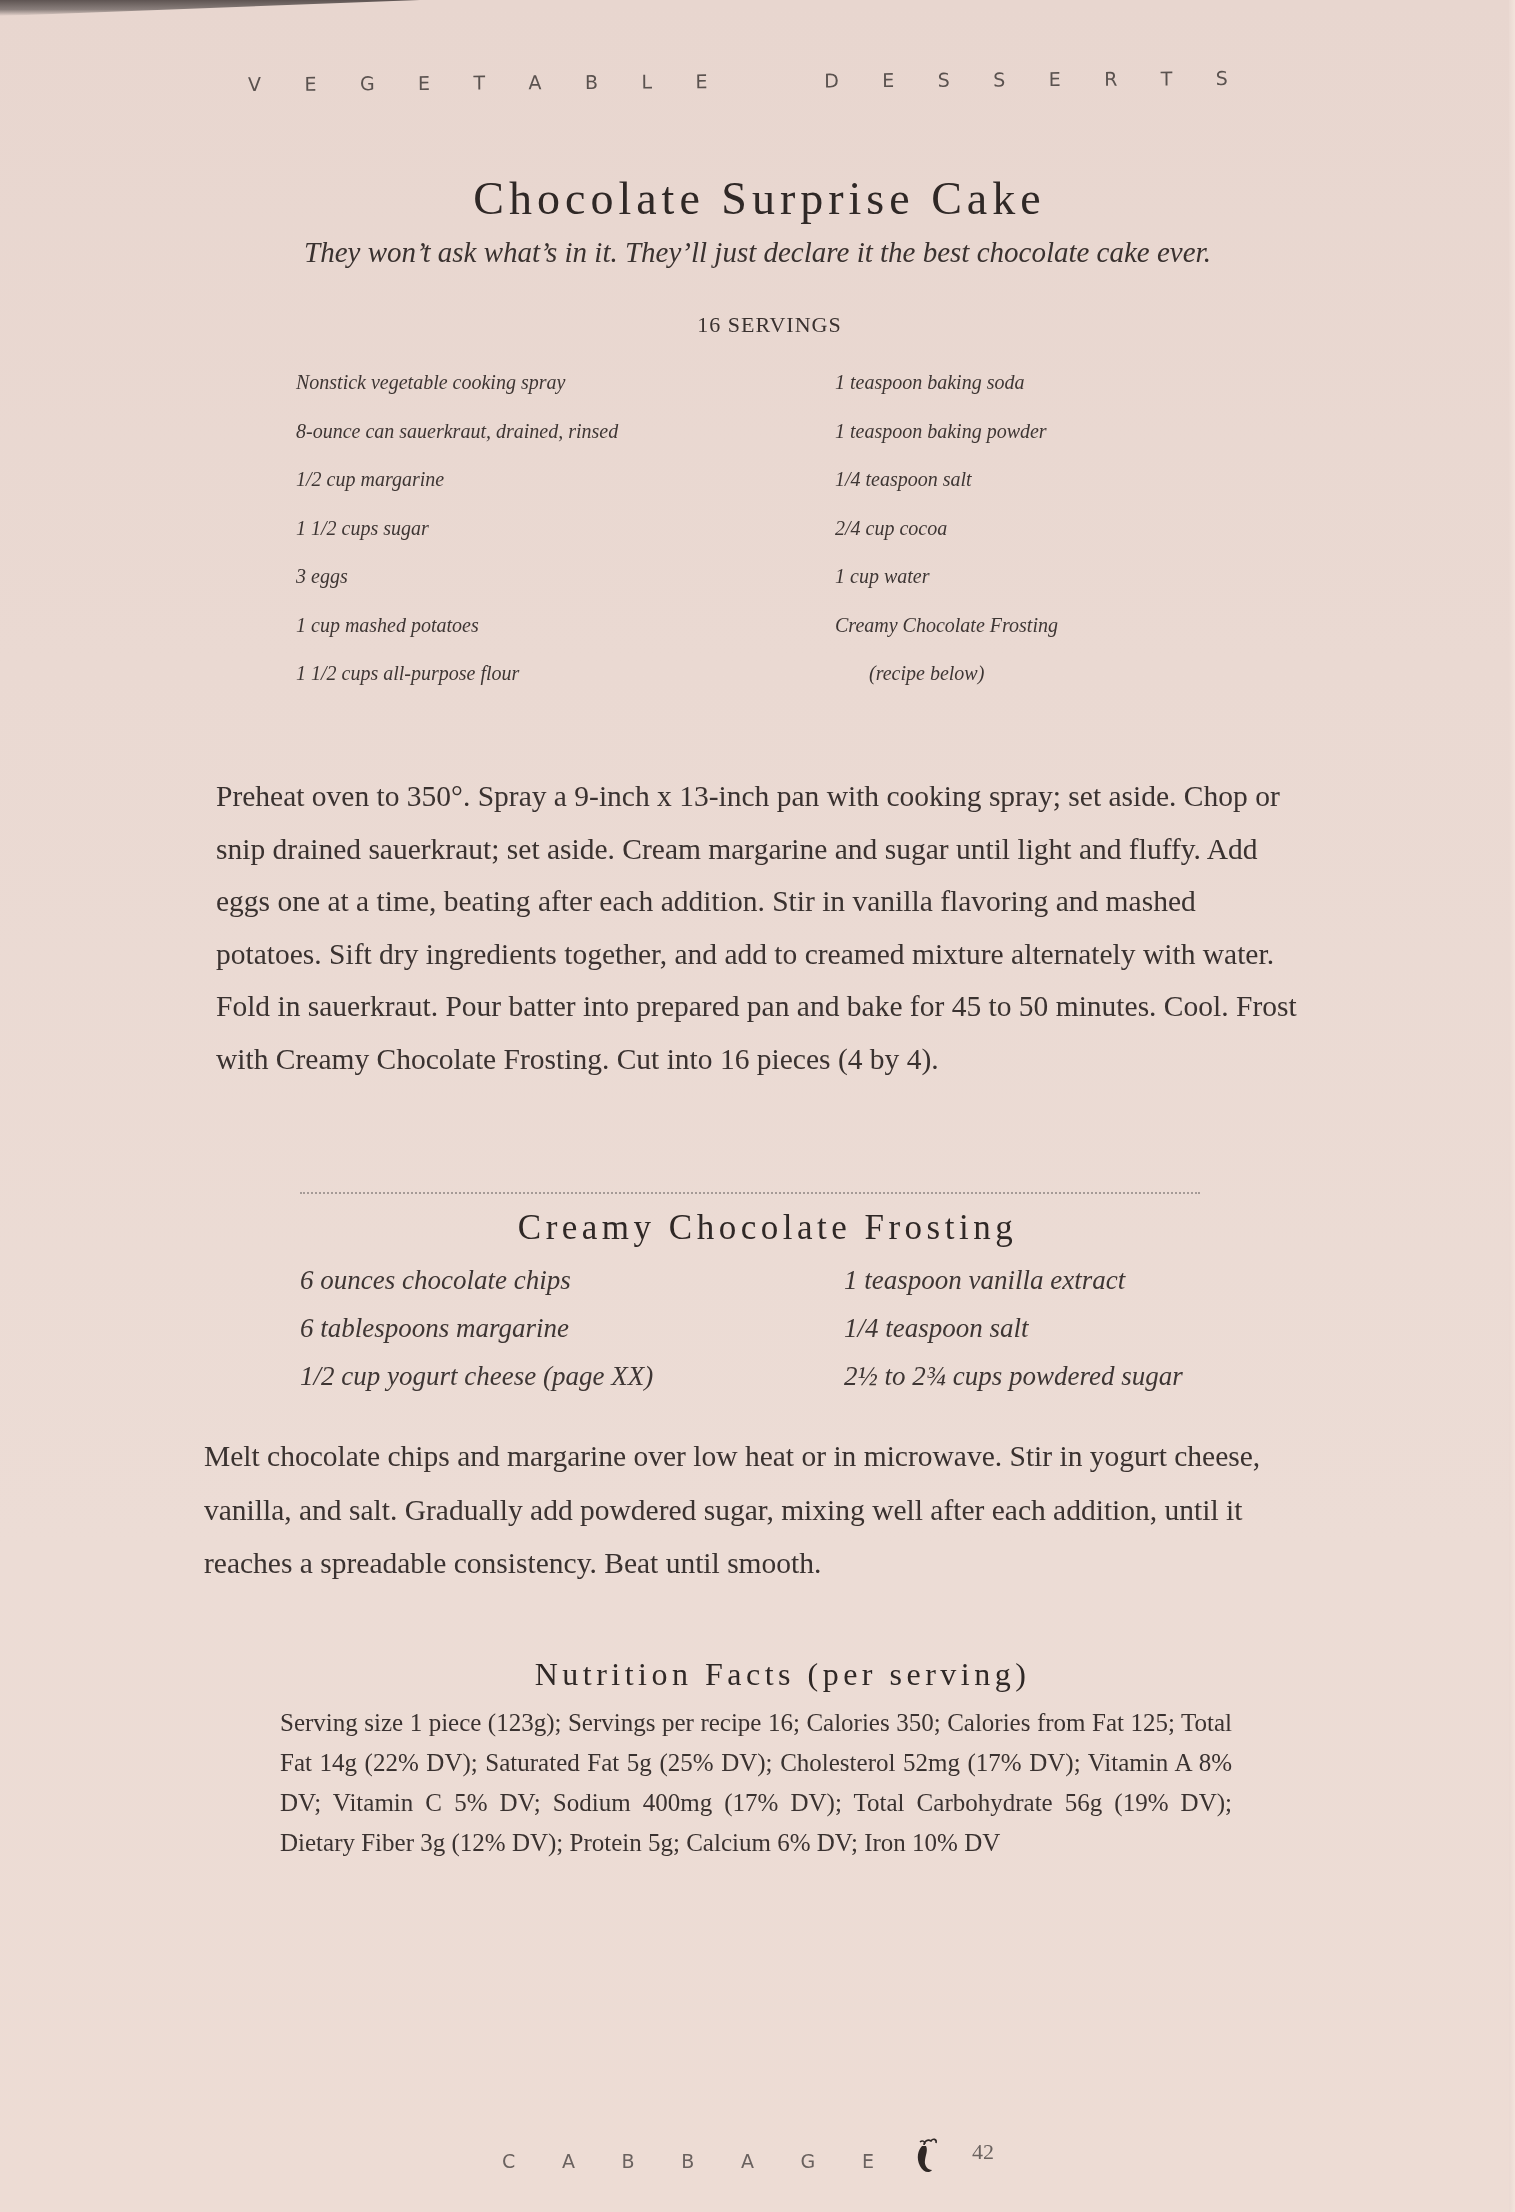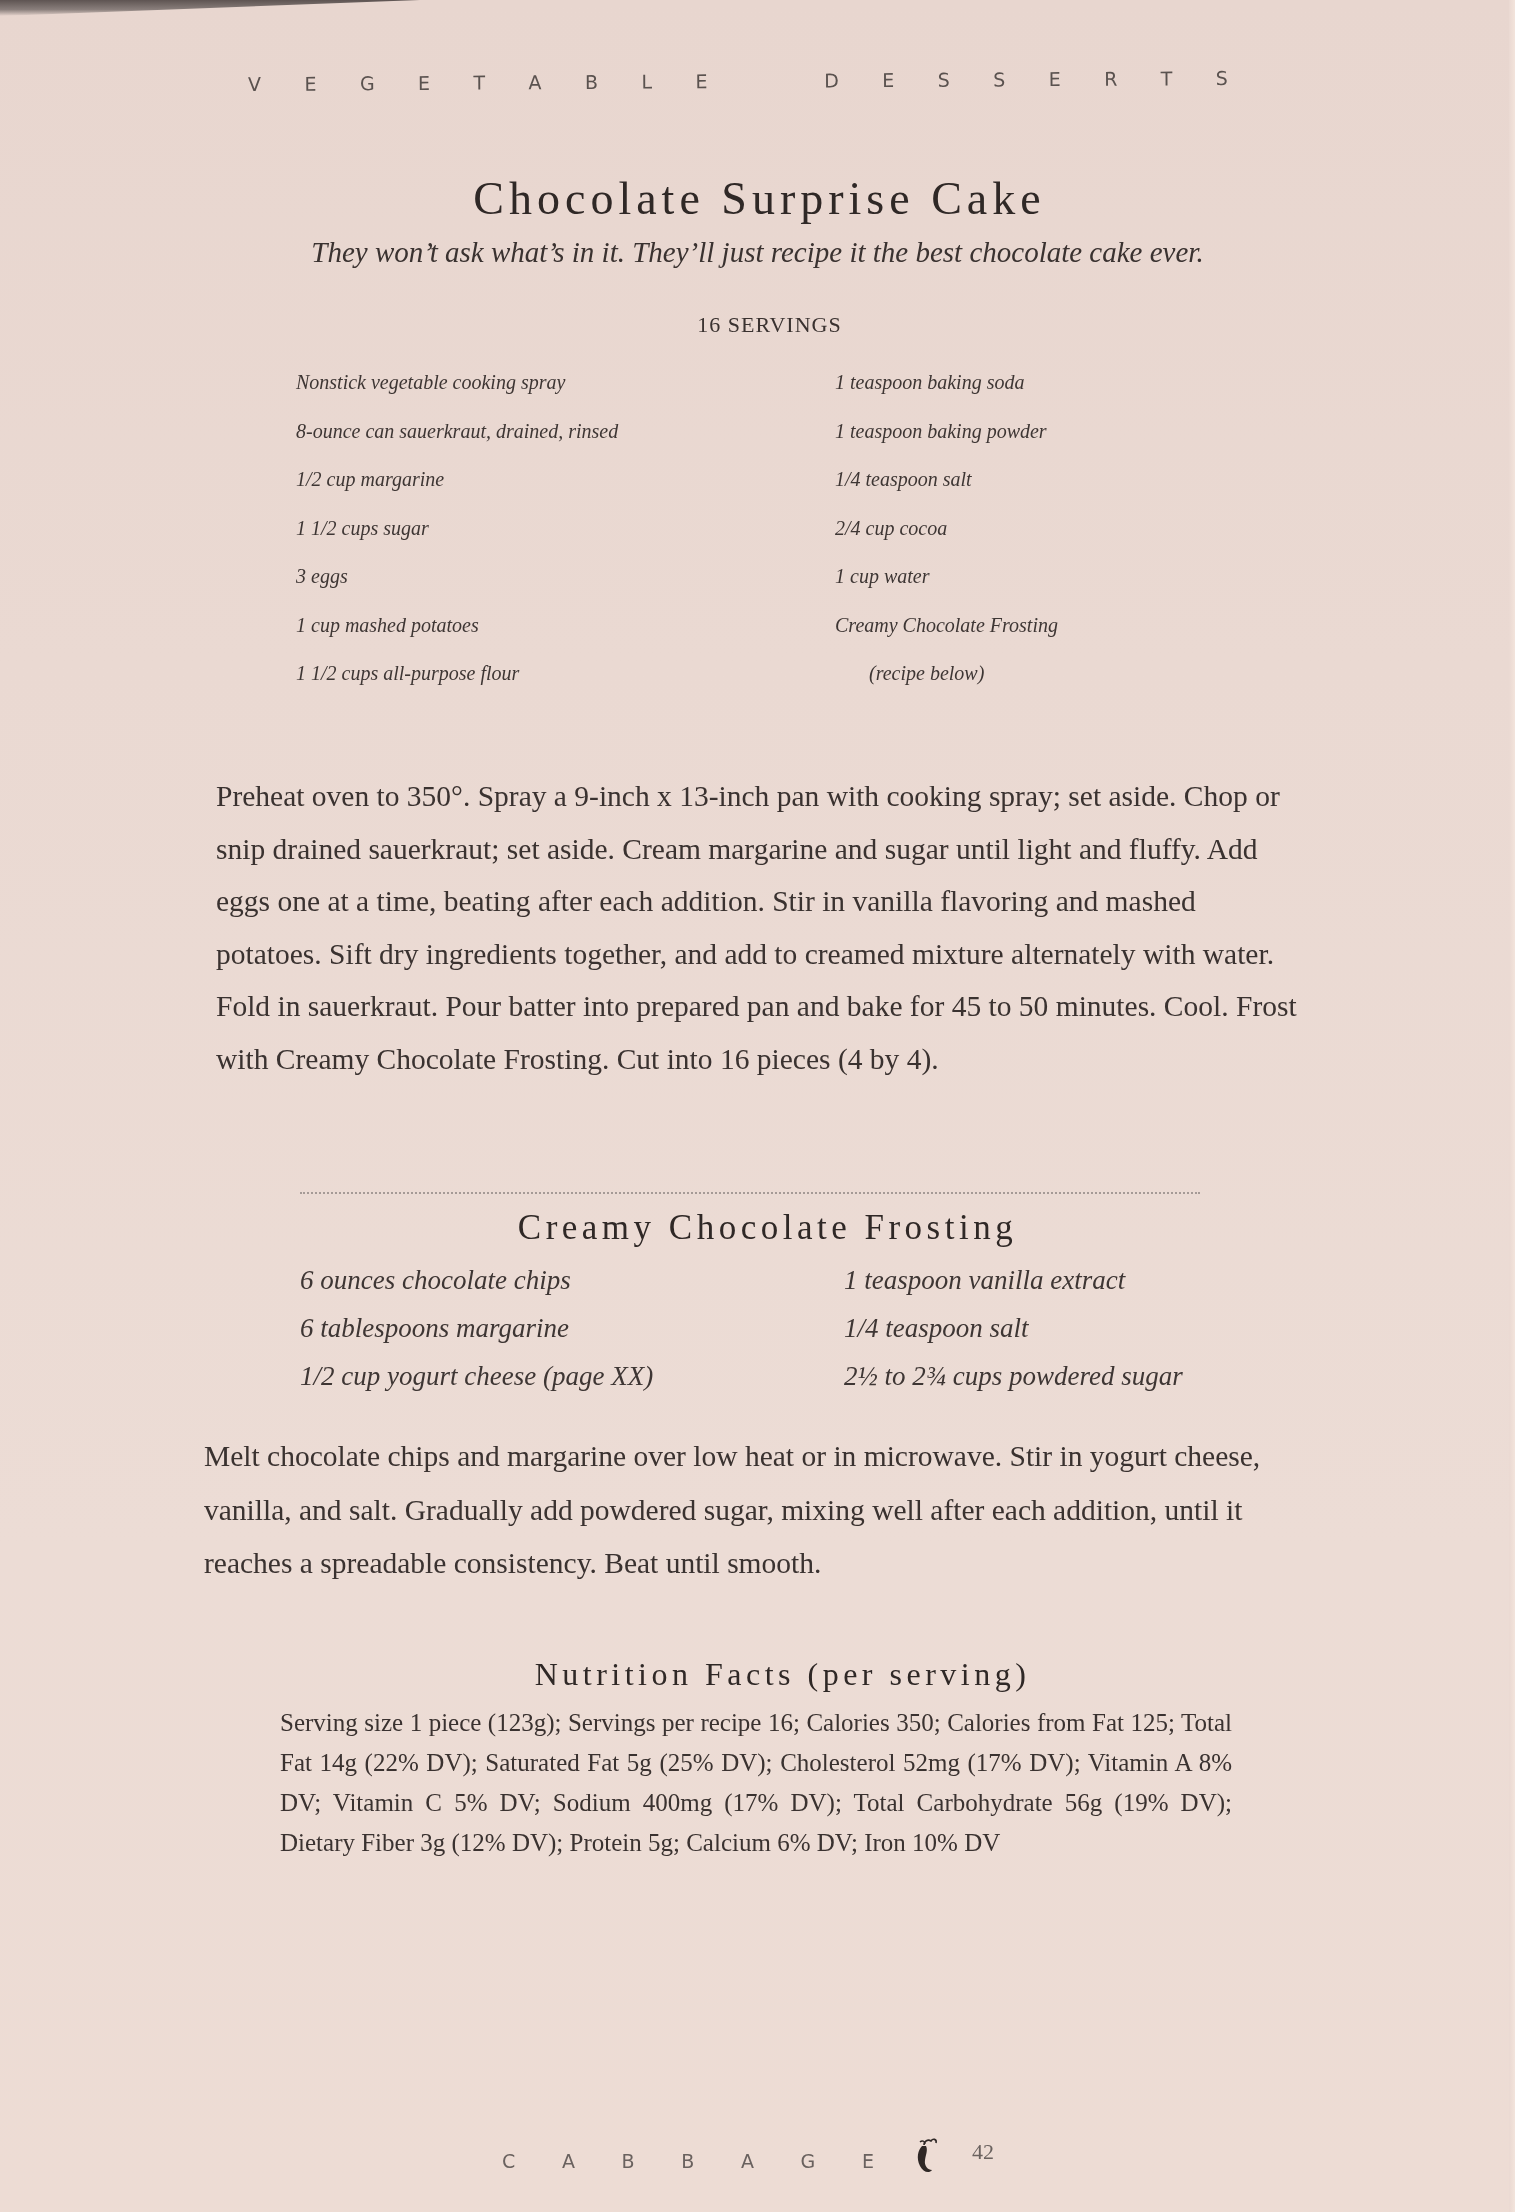--- a/index.html
+++ b/index.html
@@ -210,21 +210,21 @@
     <span>E</span>
     <span>S</span>
     <span>S</span>
     <span>E</span>
     <span>R</span>
     <span>T</span>
     <span>S</span>
   </div>
 
   <div class="title">Chocolate Surprise Cake</div>
-  <div class="subtitle">They won’t ask what’s in it. They’ll just recipe it the best chocolate cake ever.</div>
+  <div class="subtitle">They won’t ask what’s in it. They’ll just declare it the best chocolate cake ever.</div>
   <div class="servings">16 SERVINGS</div>
 
   <div class="ingredients ing-left">
     <div class="item">Nonstick vegetable cooking spray</div>
     <div class="item">8-ounce can sauerkraut, drained, rinsed</div>
     <div class="item">1/2 cup margarine</div>
     <div class="item">1 1/2 cups sugar</div>
     <div class="item">3 eggs</div>
     <div class="item">1 cup mashed potatoes</div>
     <div class="item">1 1/2 cups all-purpose flour</div>

